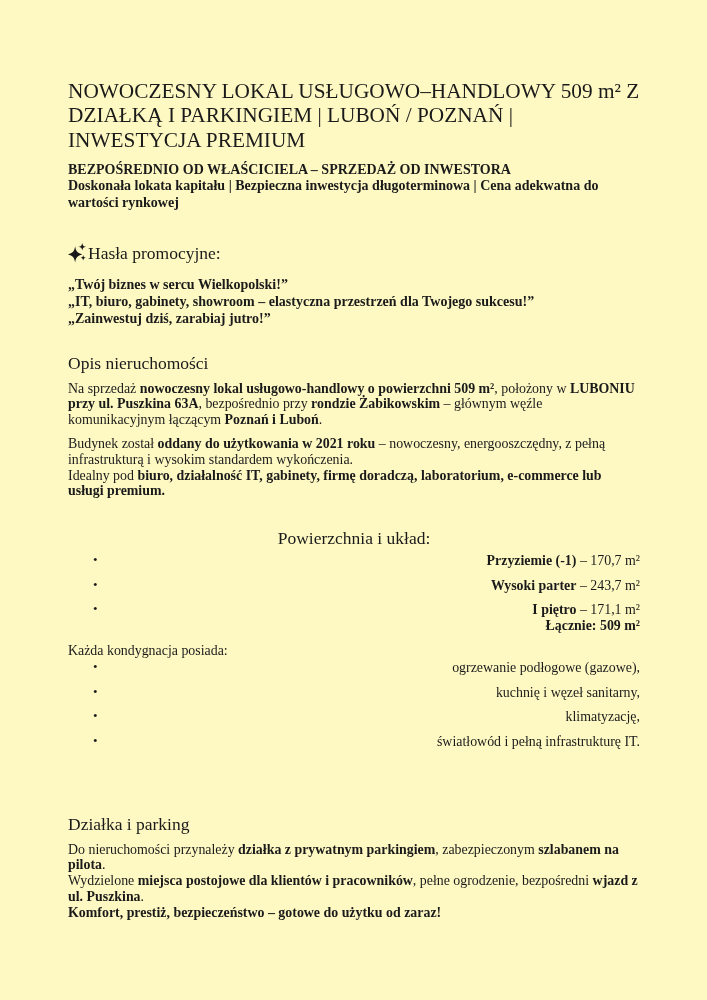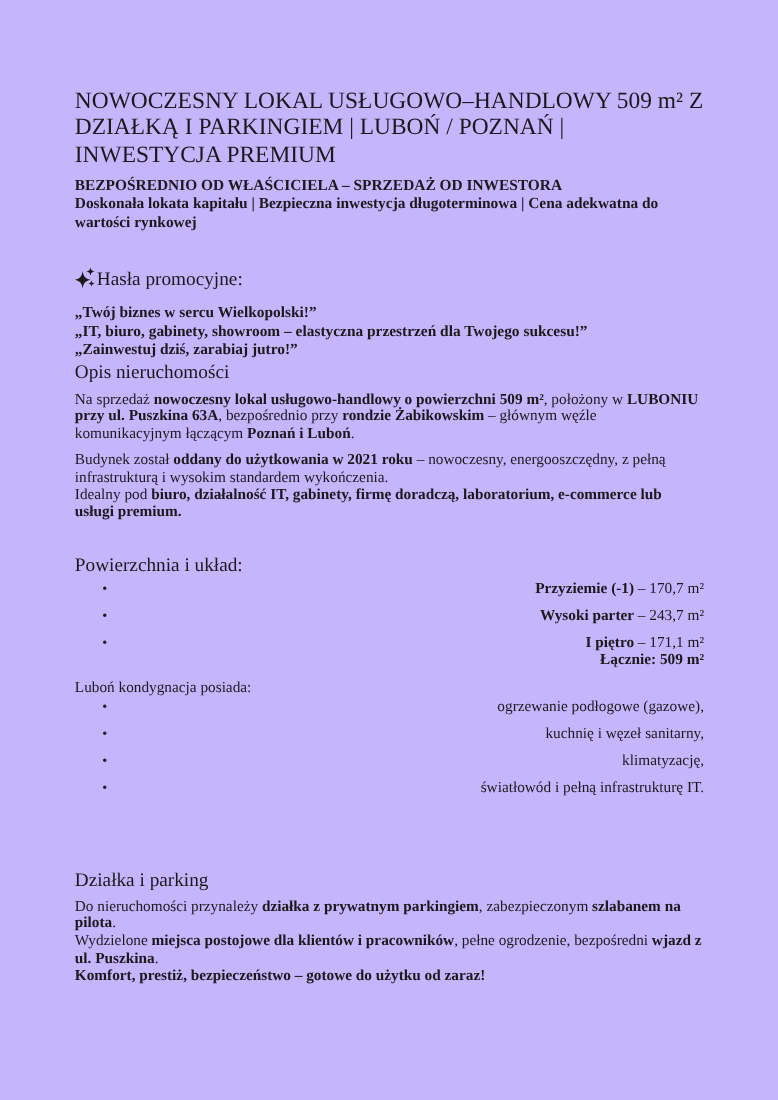--- a/index.html
+++ b/index.html
@@ -12,21 +12,21 @@
     height: 1000px;
     overflow: hidden;
     color: #1a1a1a;
     font-family: "Liberation Serif", serif;
   }
   .page {
     box-sizing: border-box;
     width: 707px;
     height: 1000px;
     padding: 79px 67px 30px 68px;
-    background: #c4b5fd;
+    background: #fef9c3;
     overflow: hidden;
   }
   h1.title {
     font-family: "Liberation Serif", serif;
     font-weight: 400;
     font-size: 21.3px;
     line-height: 24.3px;
     margin: 0 0 10px 0;
     letter-spacing: 0;
   }
@@ -36,22 +36,22 @@
     line-height: 16.6px;
     margin: 0;
   }
   h2.section-heading {
     font-weight: 400;
     font-size: 17.5px;
     line-height: 22px;
     margin: 0 0 7px 0;
   }
   h2.promo   { margin-top: 30px; }
-  h2.opis    { }
-  h2.pow     { margin-top: 28px; }
+  h2.opis    { margin-top: 25px; }
+  h2.pow     { margin-top: 28px; text-align: center; }
   h2.dzialka { margin-top: 63px; }
   .sparkle {
     display: inline-block;
     width: 19px;
     height: 21px;
     vertical-align: -4px;
     margin-right: 1px;
   }
   .sparkle svg { display: block; width: 100%; height: 100%; }
   p.quotes {
@@ -118,21 +118,21 @@
   <p class="body"><span>Budynek został </span><b>oddany do użytkowania w 2021 roku</b><span> – nowoczesny, energooszczędny, z pełną infrastrukturą i wysokim standardem wykończenia.</span><br><span>Idealny pod </span><b>biuro, działalność IT, gabinety, firmę doradczą, laboratorium, e-commerce lub usługi premium.</b></p>
 
   <h2 class="section-heading pow">Powierzchnia i układ:</h2>
 
   <ul class="doc-list">
       <li><b>Przyziemie (-1)</b><span> – 170,7 m²</span></li>
       <li><b>Wysoki parter</b><span> – 243,7 m²</span></li>
       <li><b>I piętro</b><span> – 171,1 m²</span><br><b>Łącznie: 509 m²</b></li>
     </ul>
 
-  <p class="body kazda">Luboń kondygnacja posiada:</p>
+  <p class="body kazda">Każda kondygnacja posiada:</p>
 
   <ul class="doc-list">
       <li><span>ogrzewanie podłogowe (gazowe),</span></li>
       <li><span>kuchnię i węzeł sanitarny,</span></li>
       <li><span>klimatyzację,</span></li>
       <li><span>światłowód i pełną infrastrukturę IT.</span></li>
     </ul>
 
   <h2 class="section-heading dzialka">Działka i parking</h2>
 

